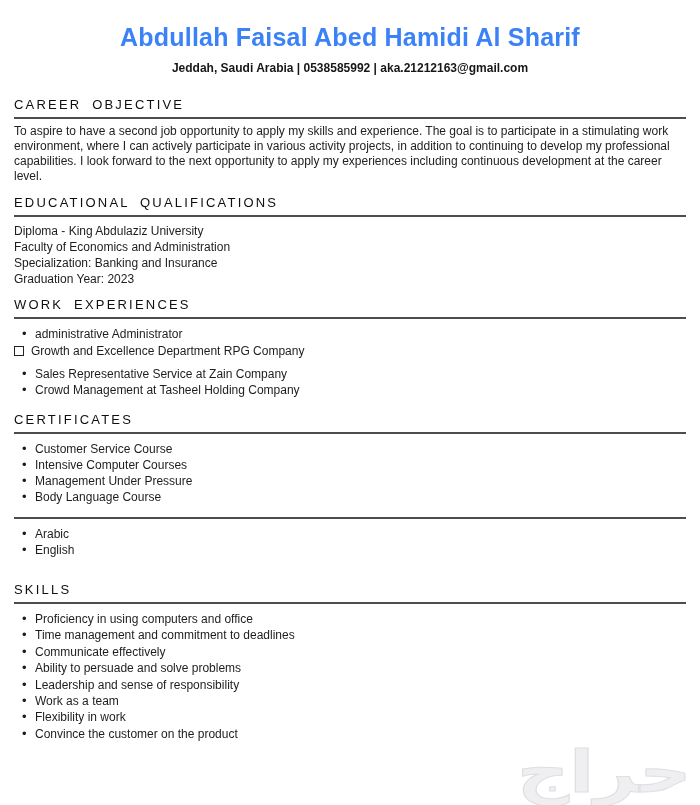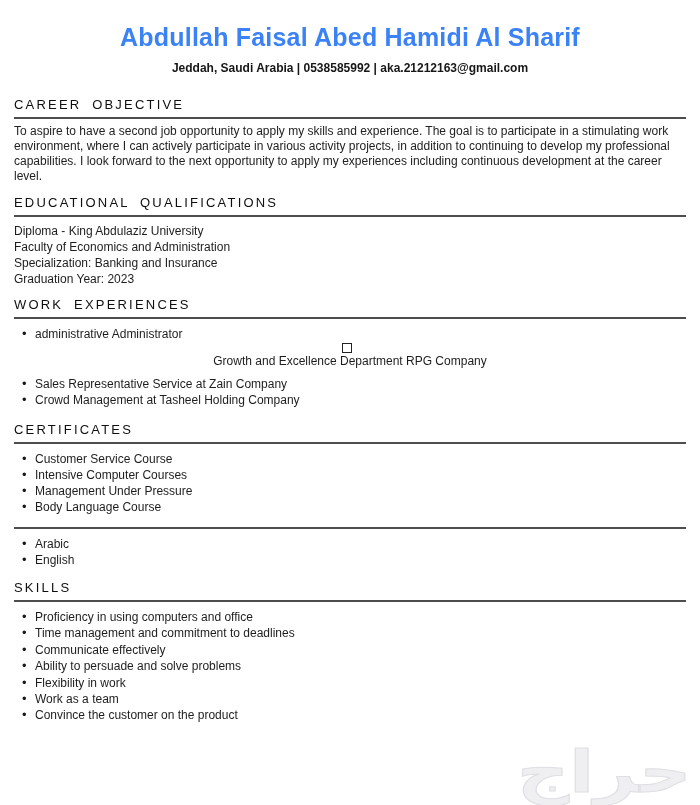--- a/index.html
+++ b/index.html
@@ -33,21 +33,21 @@
     font-size: 12px;
     font-weight: 700;
     color: #161616;
   }
   .section { margin-top: 12px; }
   .section.s-objective { margin-top: 22px; }
   .section.s-education { margin-top: 11px; }
   .section.s-work { margin-top: 10px; }
   .section.s-certificates { margin-top: 14px; }
   .section.s-languages { margin-top: 12px; }
-  .section.s-skills { margin-top: 12px; }
+  .section.s-skills { margin-top: 24px; }
   .section-title {
     margin: 0;
     font-size: 13px;
     font-weight: 400;
     letter-spacing: 2.2px;
     word-spacing: 5px;
     color: #0f0f0f;
     line-height: 16px;
   }
   .rule {
@@ -79,21 +79,20 @@
     top: 0;
     font-size: 13px;
     color: #1a1a1a;
   }
   ul.bullets.skills-list li { line-height: 16.4px; }
   .dept-line {
     margin-top: 1px;
     line-height: 16px;
     display: flex;
     align-items: center;
-    flex-direction: column;
   }
   .square-bullet {
     display: inline-block;
     width: 8px;
     height: 8px;
     border: 1.4px solid #222;
     margin-right: 7px;
     flex: 0 0 auto;
   }
   .group-gap { margin-top: 8px; }
@@ -174,19 +173,20 @@
 </section>
 
 <section class="section s-skills">
   <h2 class="section-title">SKILLS</h2>
   <hr class="rule">
   <ul class="bullets skills-list">
       <li>Proficiency in using computers and office</li>
       <li>Time management and commitment to deadlines</li>
       <li>Communicate effectively</li>
       <li>Ability to persuade and solve problems</li>
+      <li>Leadership and sense of responsibility</li>
+      <li>Work as a team</li>
       <li>Flexibility in work</li>
-      <li>Work as a team</li>
       <li>Convince the customer on the product</li>
     </ul>
 </section>
 
 <div class="watermark" style="color: rgb(239, 239, 242);">حراج</div>
 
 </body></html>

